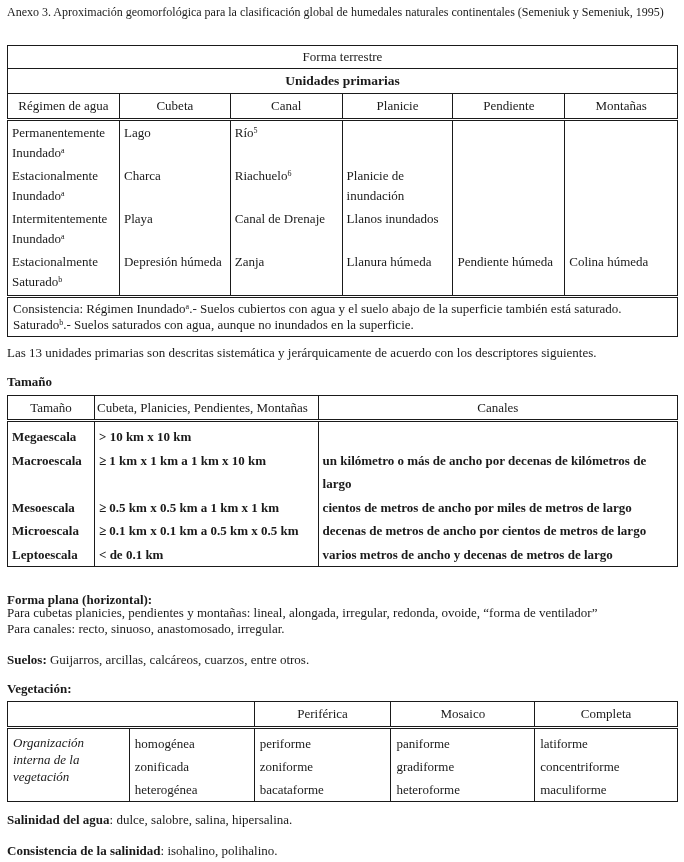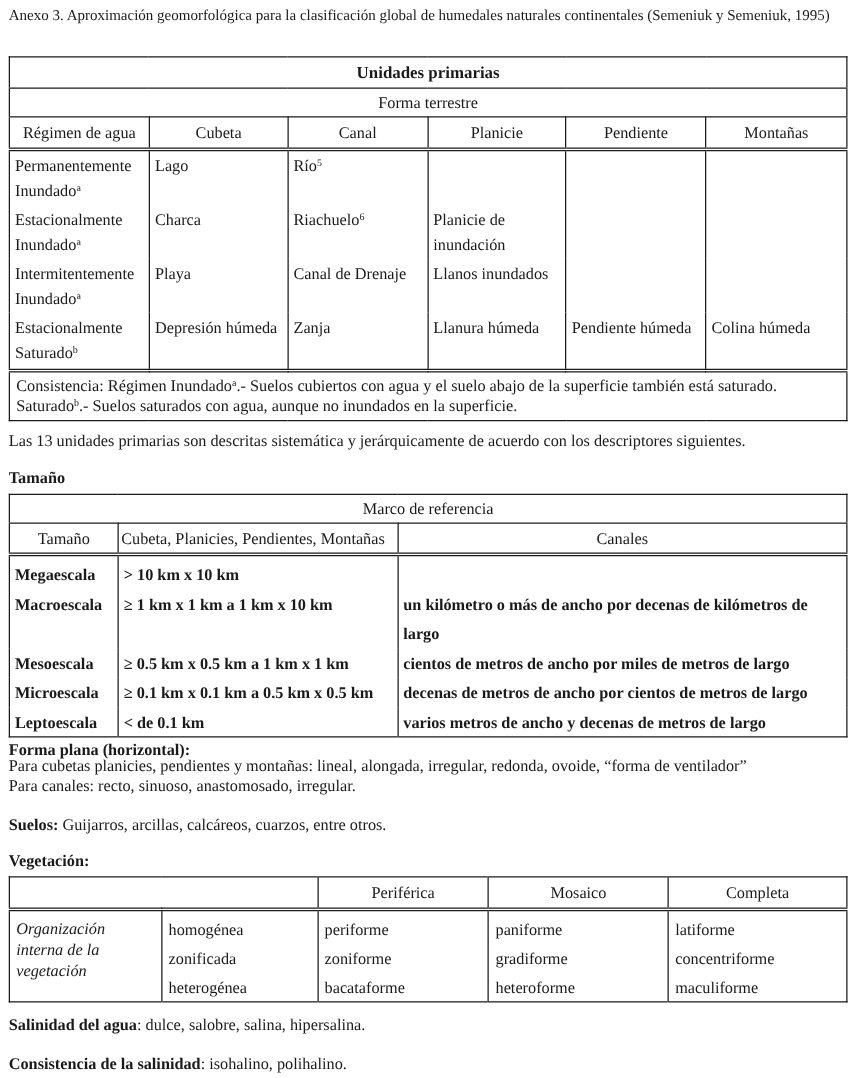--- a/index.html
+++ b/index.html
@@ -56,24 +56,24 @@
   <colgroup>
     <col style="width:112px">
       <col style="width:111px">
       <col style="width:112px">
       <col style="width:111px">
       <col style="width:112px">
       <col style="width:113px">
   </colgroup>
   <tbody>
       <tr>
-        <td colspan="6" class="hdr-title">Unidades primarias</td>
+        <td colspan="6" class="hdr-sub">Forma terrestre</td>
       </tr>
   <tr>
-        <td colspan="6" class="hdr-sub">Forma terrestre</td>
+        <td colspan="6" class="hdr-title">Unidades primarias</td>
       </tr>
   <tr class="colhdr">
     <td>Régimen de agua</td>
     <td>Cubeta</td>
     <td>Canal</td>
     <td>Planicie</td>
     <td>Pendiente</td>
     <td>Montañas</td>
   </tr>
   <tr class="body">
@@ -121,23 +121,20 @@
 
 <div class="abs para bold" style="top:374px;">Tamaño</div>
 
 <table id="t2">
   <colgroup>
     <col style="width:87px">
       <col style="width:224px">
       <col style="width:360px">
   </colgroup>
   <tbody>
-      <tr>
-        <td colspan="3" class="hdr-sub">Marco de referencia</td>
-      </tr>
   <tr class="colhdr">
     <td>Tamaño</td>
     <td style="text-align:left;padding-left:2px;">Cubeta, Planicies, Pendientes, Montañas</td>
     <td>Canales</td>
   </tr>
   <tr class="row first">
     <td>Megaescala</td>
     <td>&gt; 10 km x 10 km</td>
     <td></td>
   </tr>

